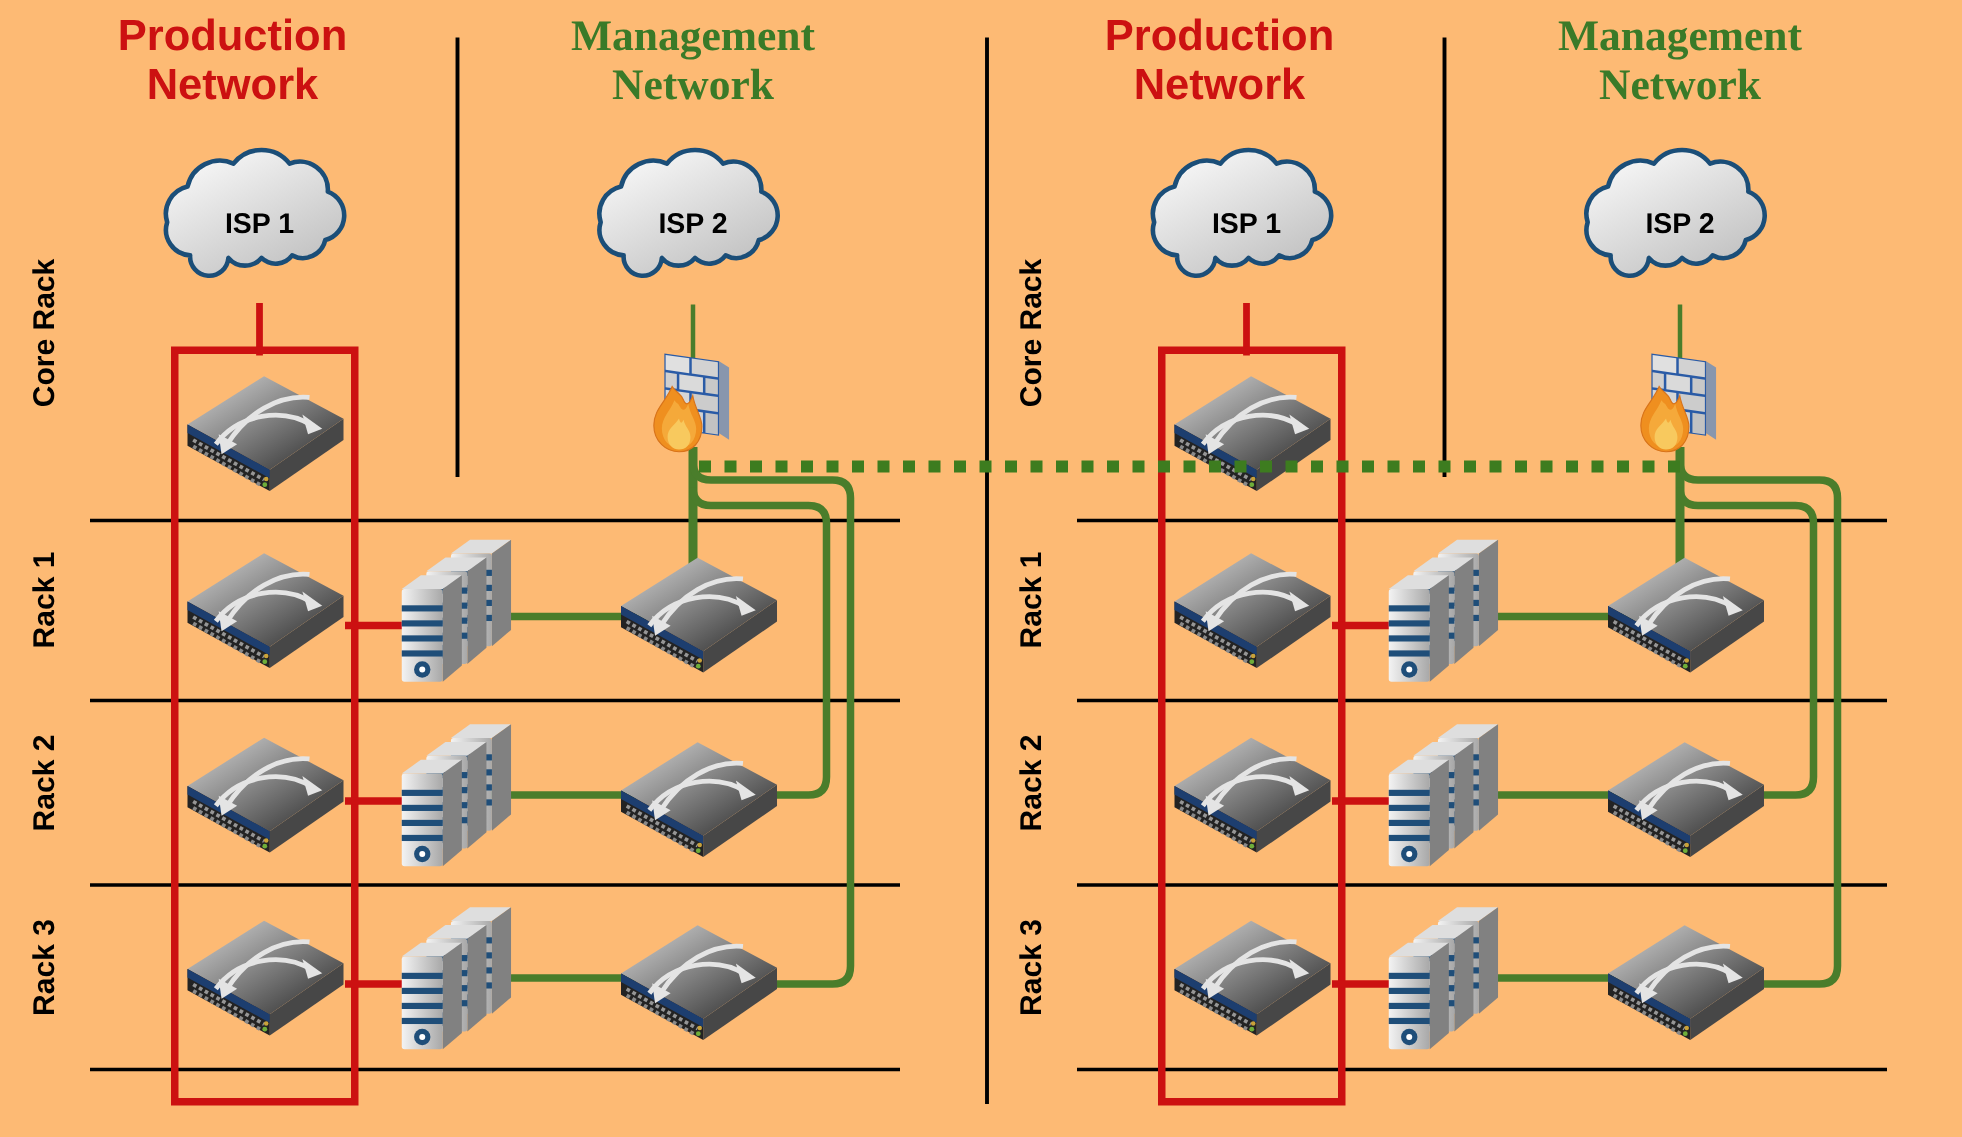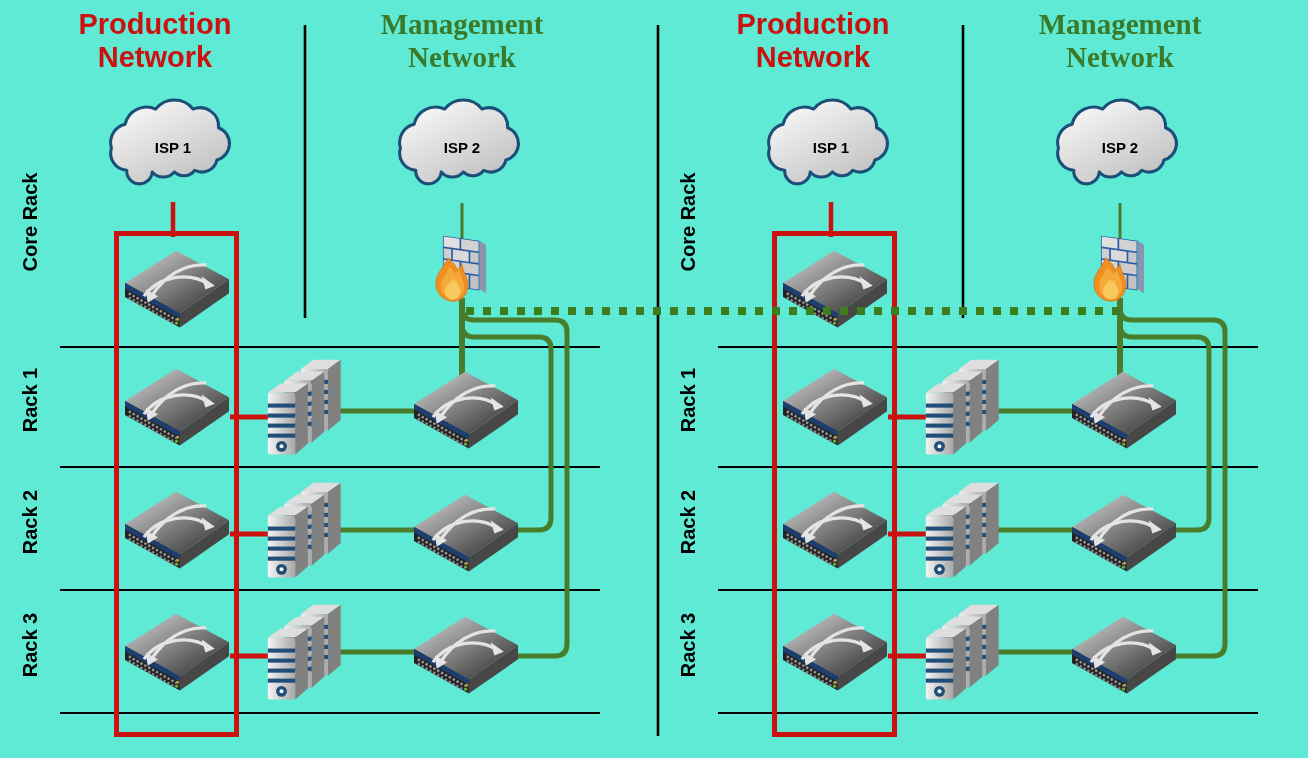--- a/index.html
+++ b/index.html
@@ -1,30 +1,30 @@
 <!DOCTYPE html>
 <html><head>
 <meta charset="utf-8">
 <style>
   html,body{margin:0;padding:0;background:#fff;}
   #stage{
-    position:relative;width:1308px;height:758px;background:#5eead4;
+    position:relative;width:1308px;height:758px;background:#fdba74;
     font-family:"Liberation Sans", sans-serif;overflow:hidden;
   }
   #gfx{position:absolute;left:0;top:0;}
   .overlay{position:absolute;left:0;top:0;width:100%;height:100%;pointer-events:none;}
   .net-title{
     position:absolute;top:8px;width:220px;text-align:center;
     font-size:29px;font-weight:bold;line-height:33px;letter-spacing:0;
   }
   .net-title.prod{color:#cc1111;}
   .net-title.mgmt{color:#3a7a28;font-family:Liberation Serif, serif;}
   .isp-label{
     position:absolute;width:80px;text-align:center;top:139px;
-    font-size:15px;font-weight:bold;color:#000;
+    font-size:19px;font-weight:bold;color:#000;
   }
   .rack-label{
     position:absolute;width:120px;height:30px;display:flex;align-items:center;justify-content:center;
     transform:rotate(-90deg);font-size:20px;font-weight:bold;color:#000;white-space:nowrap;
   }
   .sep{stroke:#000;stroke-width:2.2;}
   .divider{stroke:#000;stroke-width:2.6;}
   .redline{stroke-linecap:butt;fill:none;}
   .greenline{stroke-linecap:butt;fill:none;}
 </style>

